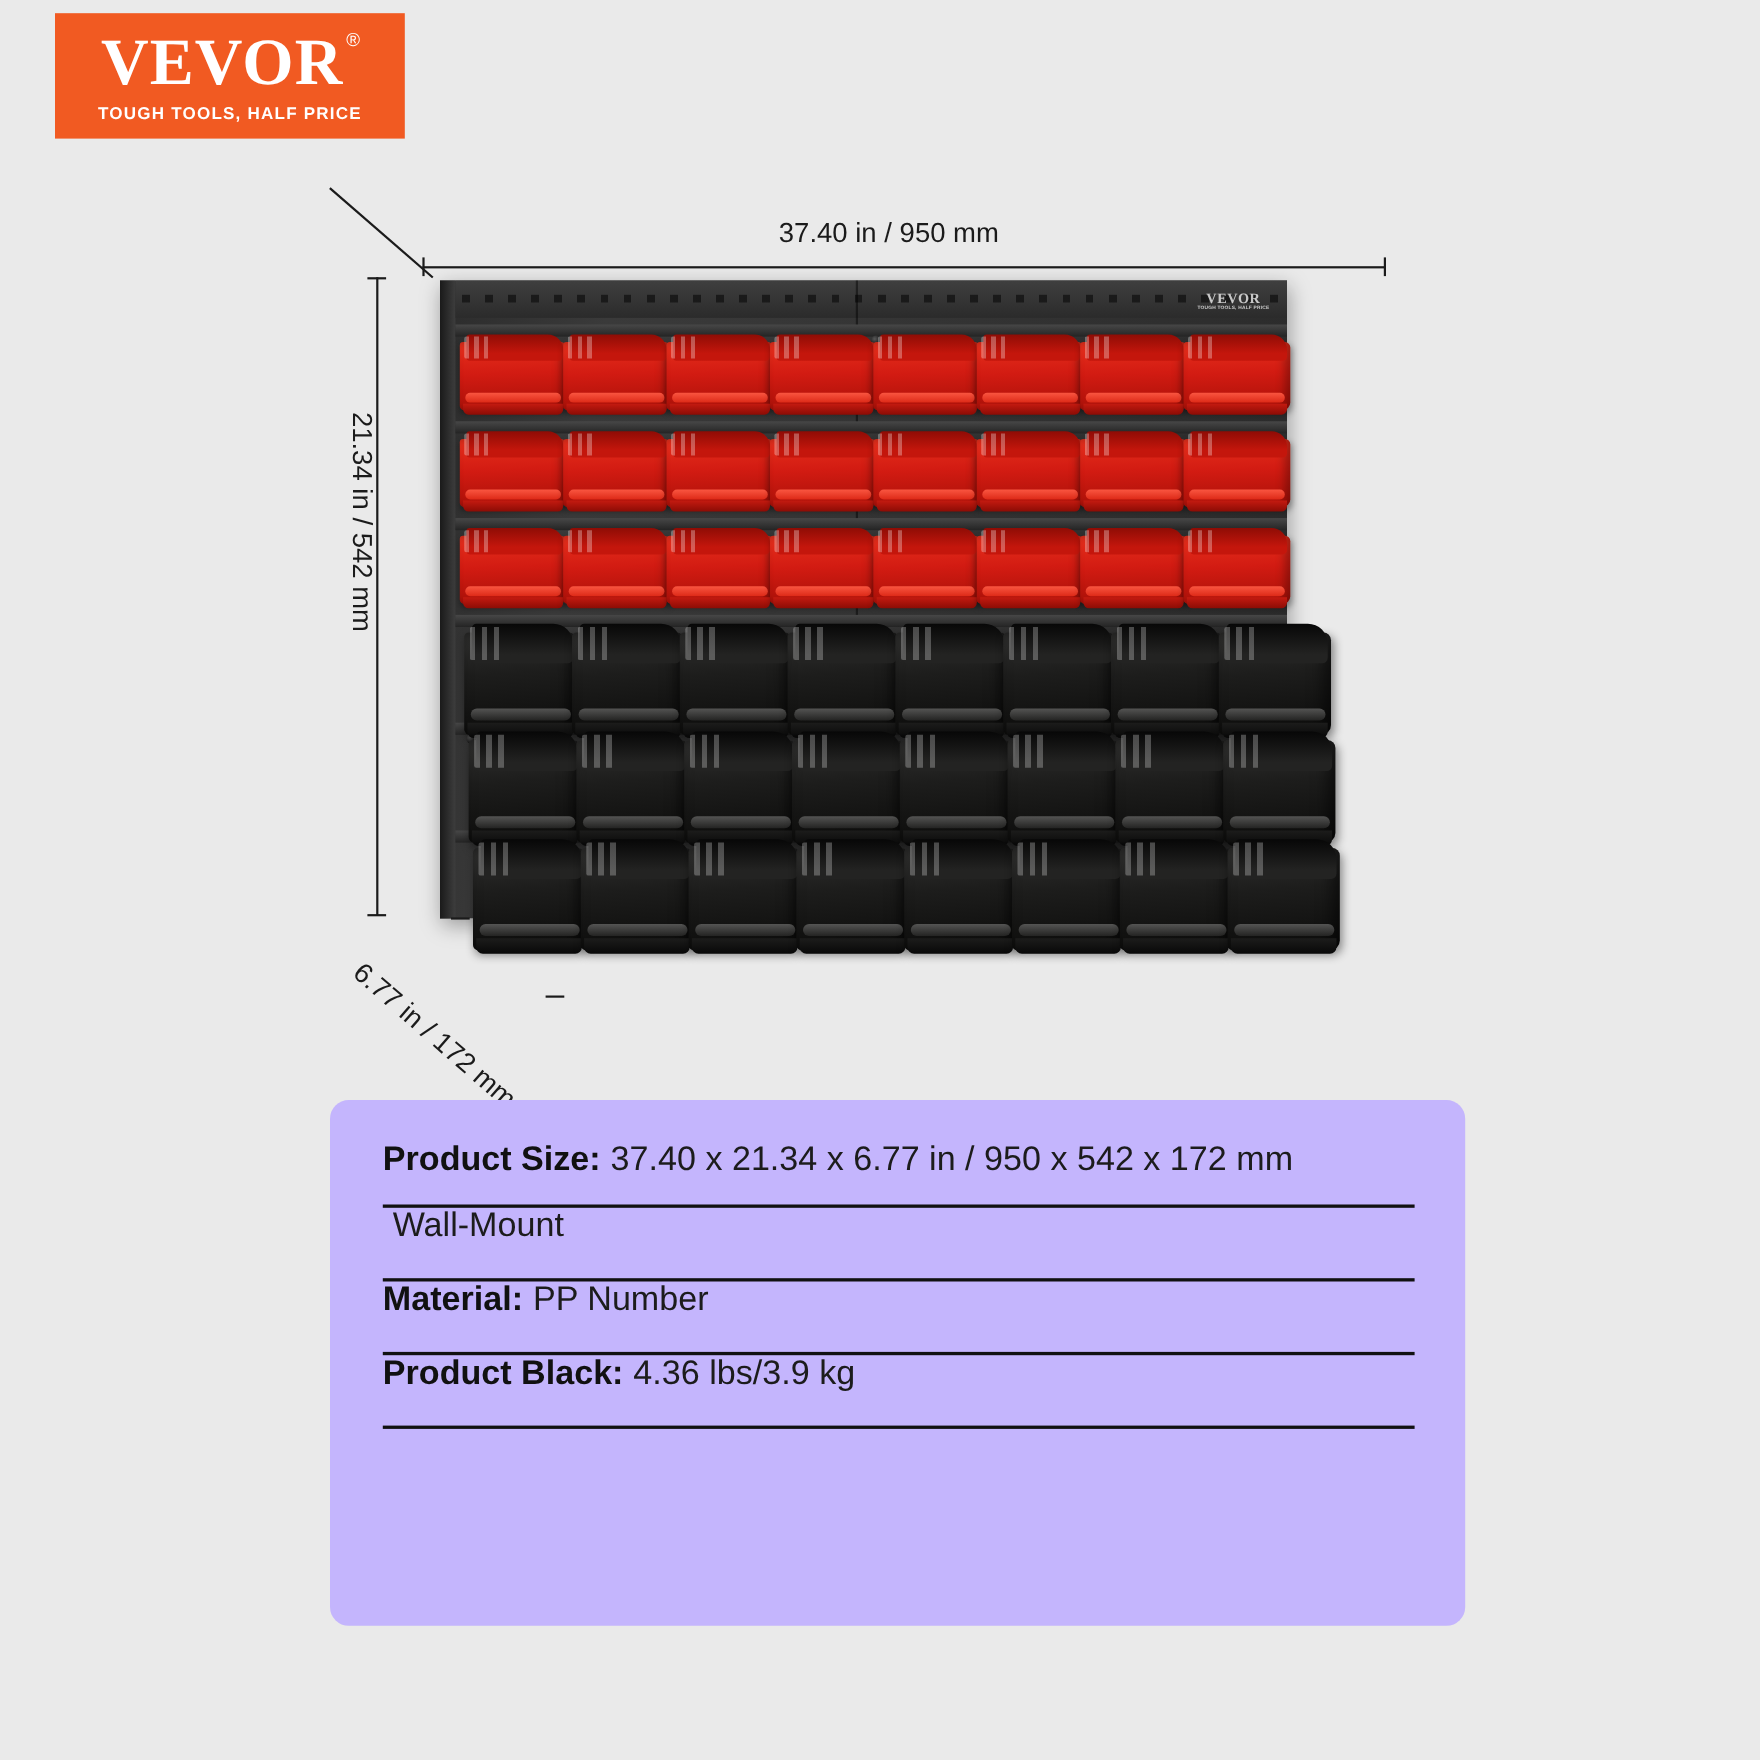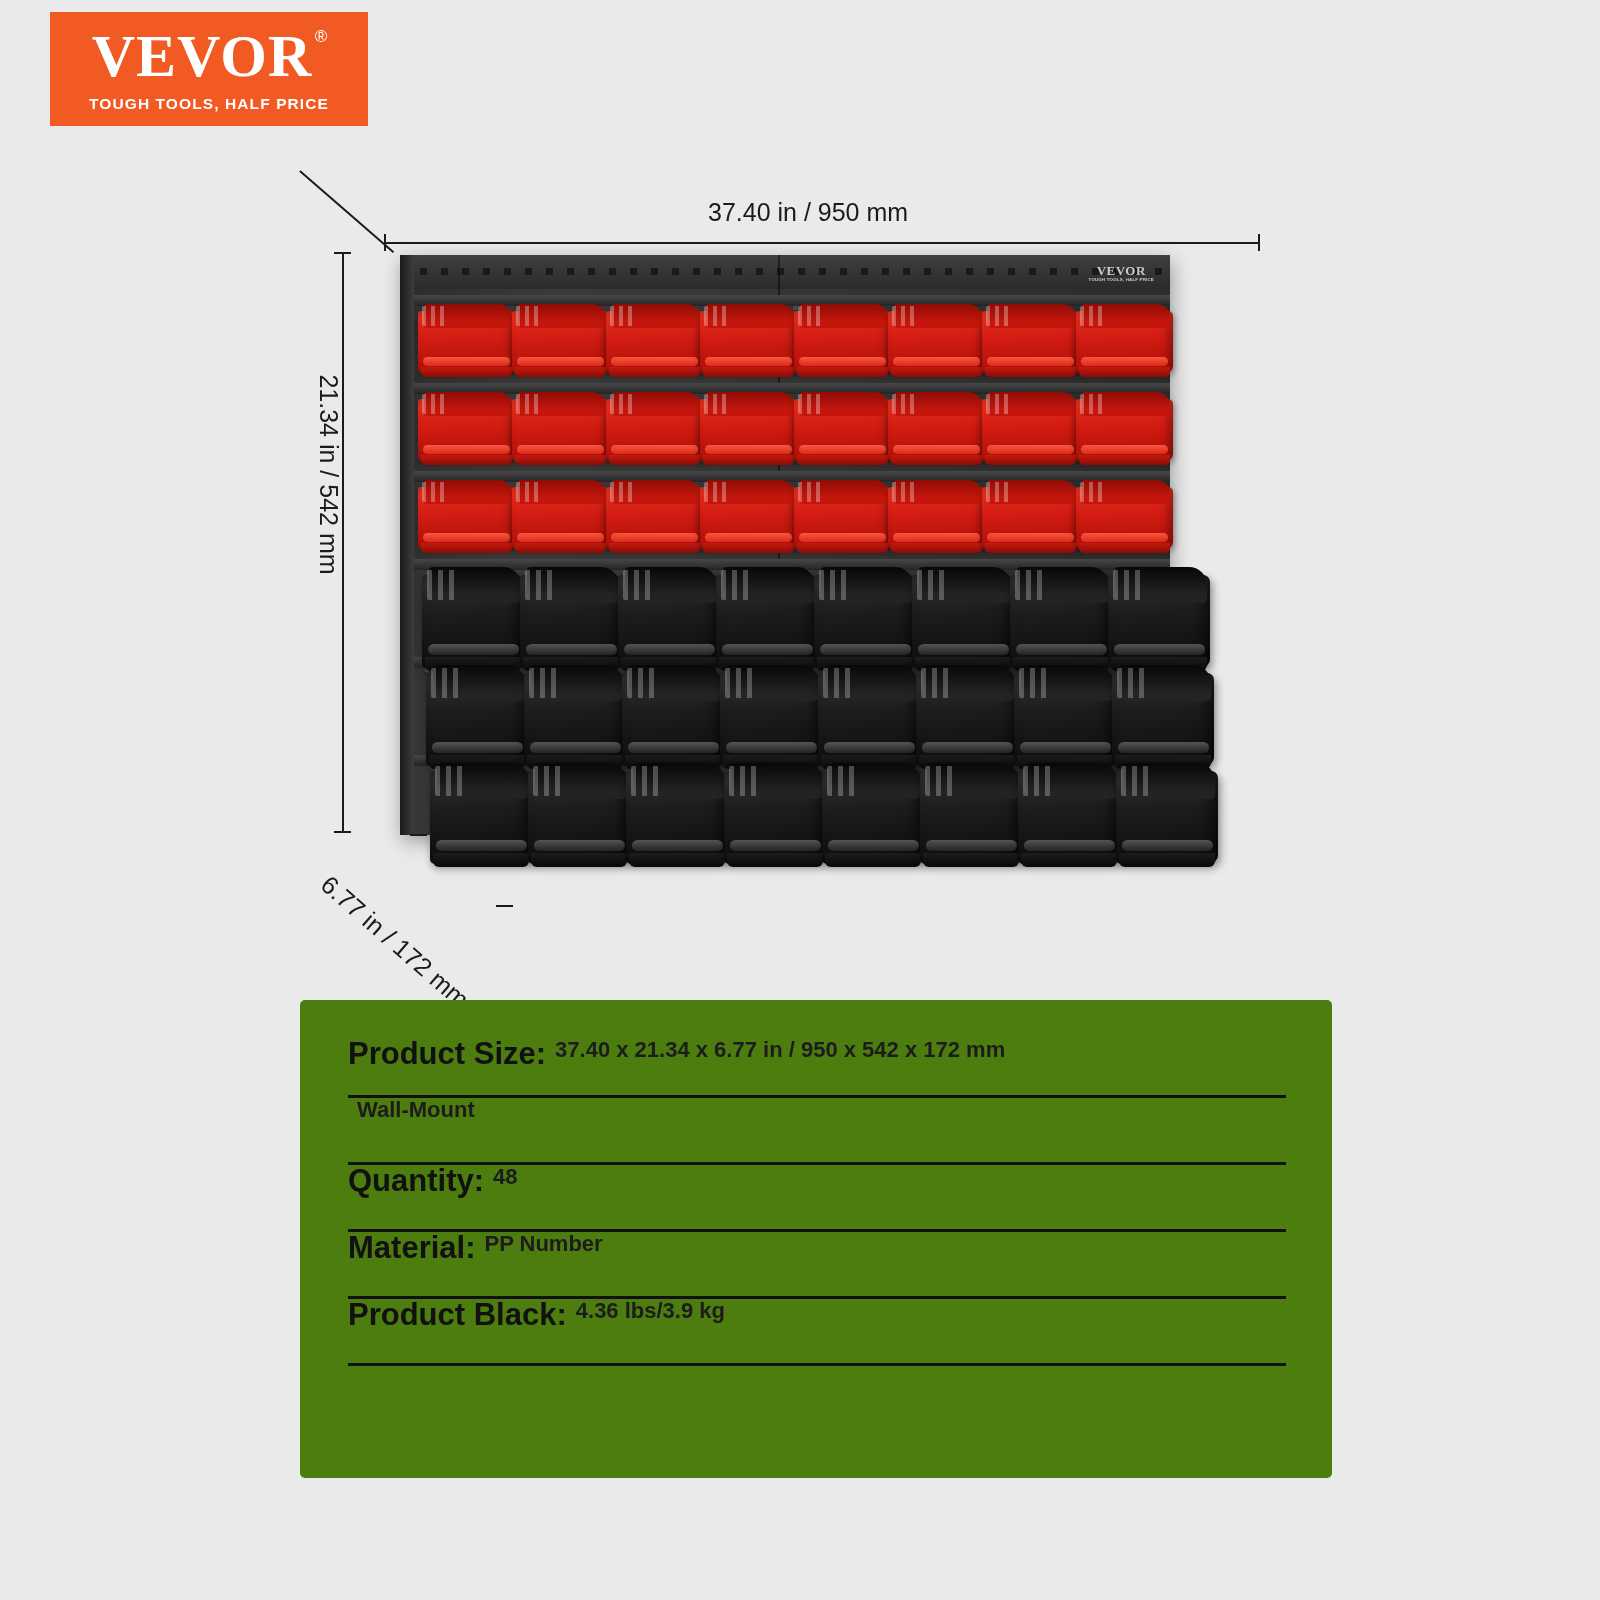--- a/index.html
+++ b/index.html
@@ -267,47 +267,46 @@
     width: 96px; height: 14px;
     background: linear-gradient(180deg,#1c1c1b,#080808);
     border-radius: 0 0 6px 6px;
   }
 
   
   .spec-card {
     position: absolute;
     left: 300px; top: 1000px;
     width: 1032px; height: 478px;
-    background: #4d7c0f;
-    border-radius: 5px;
+    background: #c4b5fd;
+    border-radius: 17px;
     padding: 38px 12px 0 0;
   }
   .spec-row {
     position: relative;
     height: 67px;
     margin: 0 34px 0 48px;
     display: flex;
     align-items: flex-start;
     border-bottom: 3.4px solid #111111;
   }
   .spec-row:first-child { height: 60px; }
   .spec-key {
     font-size: 31px;
     font-weight: bold;
     color: #111111;
     white-space: nowrap;
     line-height: 1.05;
   }
   .spec-val {
-    font-size: 22px;
+    font-size: 31px;
     color: #1c1c1c;
     white-space: nowrap;
     margin-left: 9px;
     line-height: 1.05;
-    font-weight: bold;
   }
   .spec-val.tight { margin-left: 4px; }
 </style>
 </head>
 <body>
 
 <div class="logo-box">
   <div class="logo-word">
     <span>VEVOR</span>
     <span class="logo-reg">®</span>
@@ -722,24 +721,20 @@
 
 <div class="spec-card">
   <div class="spec-row">
     <span class="spec-key">Product Size:</span>
     <span class="spec-val">37.40 x 21.34 x 6.77 in / 950 x 542 x 172 mm</span>
   </div>
   <div class="spec-row">
     <span class="spec-val">Wall-Mount</span>
   </div>
   <div class="spec-row">
-    <span class="spec-key">Quantity:</span>
-    <span class="spec-val">48</span>
-  </div>
-  <div class="spec-row">
     <span class="spec-key">Material:</span>
     <span class="spec-val">PP Number</span>
   </div>
   <div class="spec-row">
     <span class="spec-key">Product Black:</span>
     <span class="spec-val">4.36 lbs/3.9 kg</span>
   </div>
 </div>
 
 </body></html>

